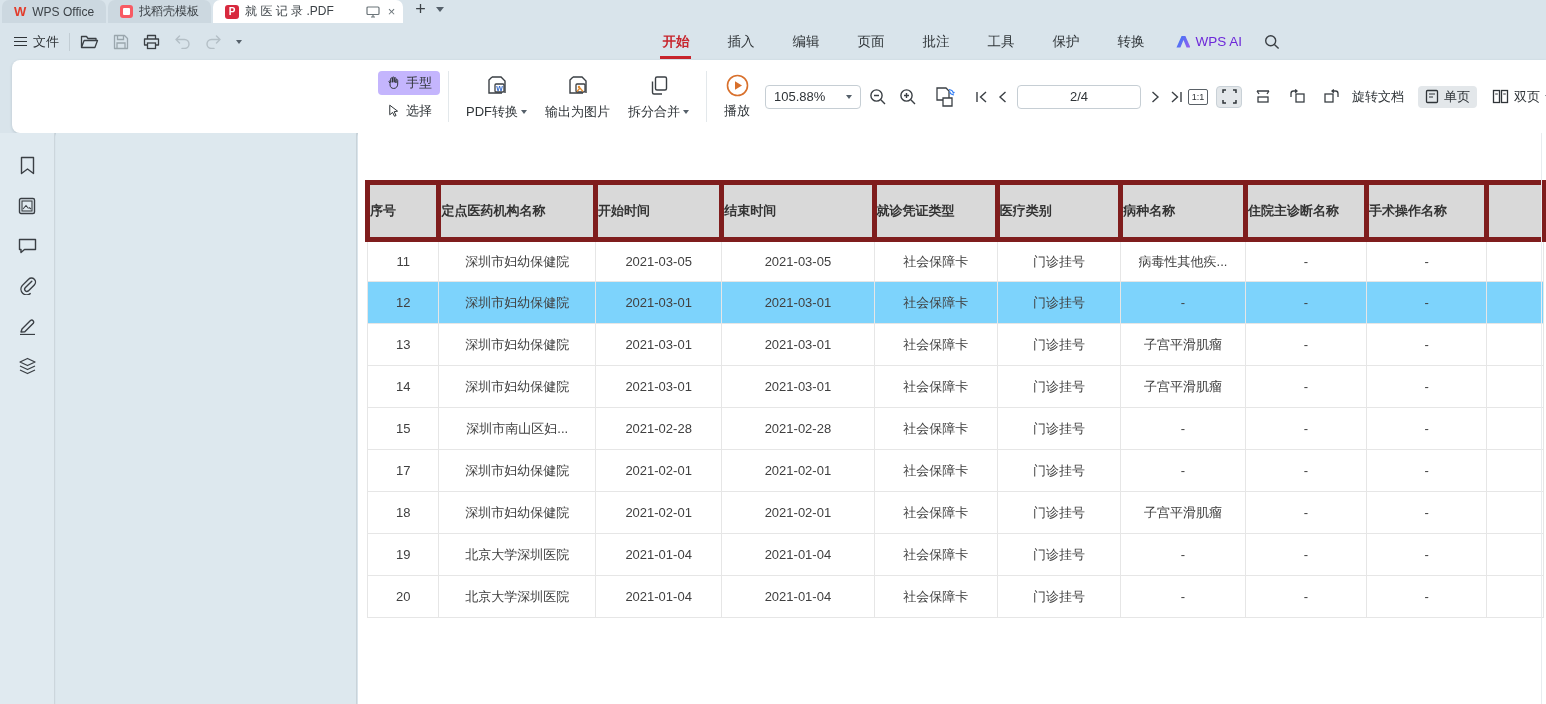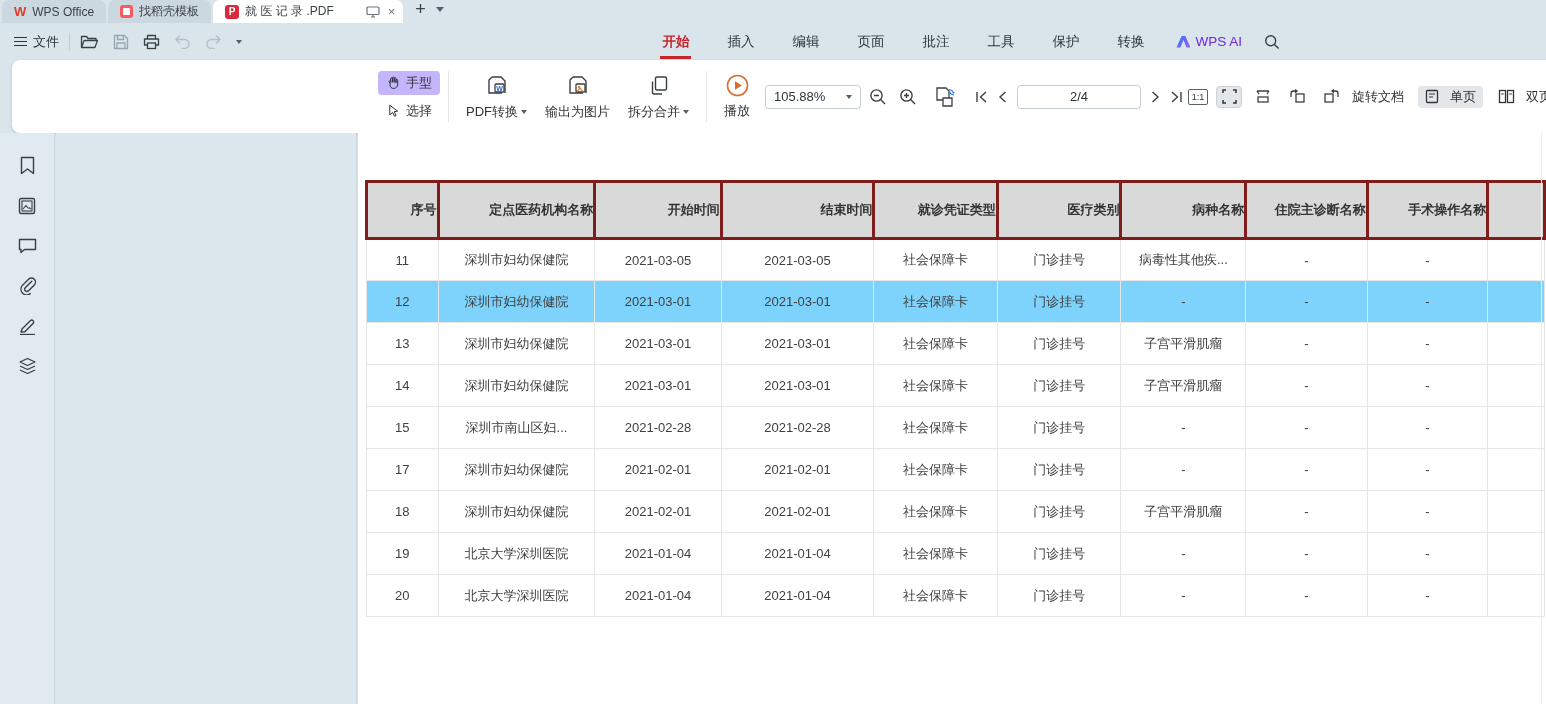--- a/index.html
+++ b/index.html
@@ -47,33 +47,33 @@
   .tool-pill { display:flex; align-items:center; gap:5px; padding:3px 8px; border-radius:4px; font-size:13px; color:#2f3438; white-space:nowrap; }
   .tool-pill.sel { background:#c4b5fd; }
   .bigbtn { display:flex; flex-direction:column; align-items:center; justify-content:center; gap:4px; padding:2px 9px; font-size:13px; color:#2f3438; white-space:nowrap; border-radius:4px; }
   .bigbtn .lbl { display:flex; align-items:center; gap:3px; }
   .zoomrows { display:flex; flex-direction:row; justify-content:flex-start; gap:5px; }
   .zrow { display:flex; align-items:center; gap:8px; }
   .zoombox { width:96px; height:24px; border:1px solid #c6ced4; border-radius:4px; display:flex; align-items:center; justify-content:space-between; padding:0 8px; font-size:13px; color:#2f3438; }
   .pagebox { width:124px; height:24px; border:1px solid #c6ced4; border-radius:4px; display:flex; align-items:center; justify-content:center; font-size:13px; color:#2f3438; }
   .sqbtn { width:26px; height:22px; display:flex; align-items:center; justify-content:center; border-radius:4px; font-size:11px; color:#2f3438; }
   .sqbtn.sel { background:#e3e7ea; border:1px solid #c9d1d7; }
-  .mode-pill { display:flex; align-items:center; gap:11px; padding:2px 7px; border-radius:4px; font-size:13px; color:#2f3438; white-space:nowrap; }
+  .mode-pill { display:flex; align-items:center; gap:5px; padding:2px 7px; border-radius:4px; font-size:13px; color:#2f3438; white-space:nowrap; }
   .mode-pill.sel { background:#e3e7ea; }
 
   
   .workspace { position:absolute; left:0; top:133px; width:1546px; height:571px; }
   .side-rail { position:absolute; left:0; top:0; width:55px; height:100%; background:#e0eaf0; border-right:1px solid #ccd6dc; display:flex; flex-direction:column; align-items:center; padding-top:22px; gap:19px; }
   .side-rail .ric { width:21px; height:21px; display:flex; align-items:center; justify-content:center; }
   .nav-panel { position:absolute; left:56px; top:0; width:301px; height:100%; background:#dde8ee; border-right:1px solid #c9d3d9; }
   .doc-area { position:absolute; left:358px; top:0; width:1188px; height:100%; background:#ffffff; overflow:hidden; }
 
   
   .doc-table { position:absolute; left:7px; top:47px; border-collapse:collapse; table-layout:fixed; }
-  .doc-table th { background:#d9d9d9; font-weight:bold; font-size:13px; color:#333; height:57px; border:3px solid #7f1d1d; text-align:right; }
+  .doc-table th { background:#d9d9d9; font-weight:bold; font-size:13px; color:#333; height:57px; border:5px solid #7f1d1d; text-align:left; }
   .doc-table td { height:42px; font-size:13px; color:#404040; border:1px solid #e6e6e6; text-align:center; background:#fff; white-space:nowrap; overflow:hidden; }
   .doc-table tr.hl td { background:#7dd3fc; }
   .doc-right-edge { position:absolute; right:4px; top:0; width:1px; height:100%; background:#e8ecef; }
 
   svg.ic { display:block; }
 </style>
 </head>
 <body>
 
 <div class="app">

